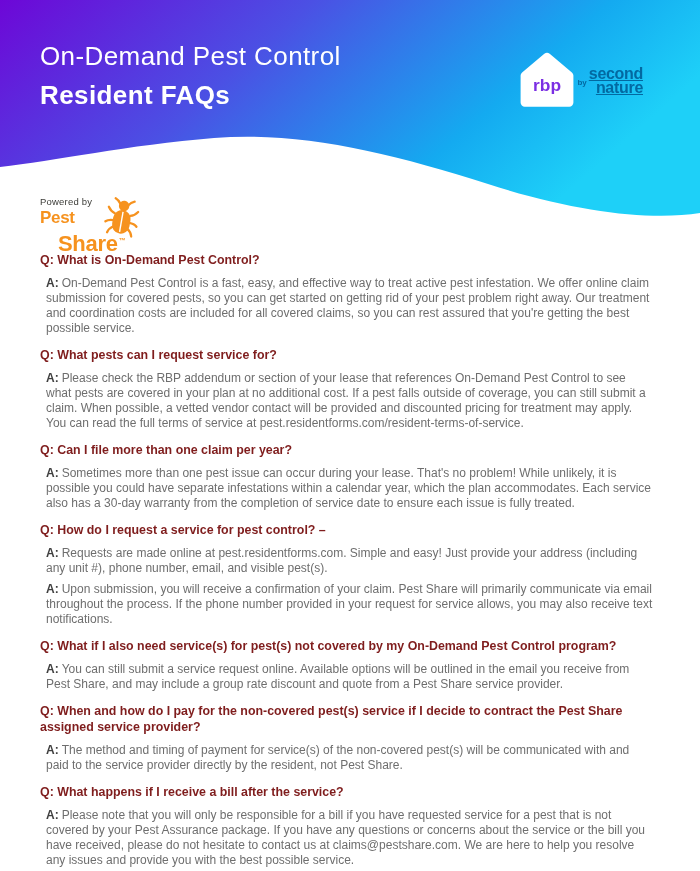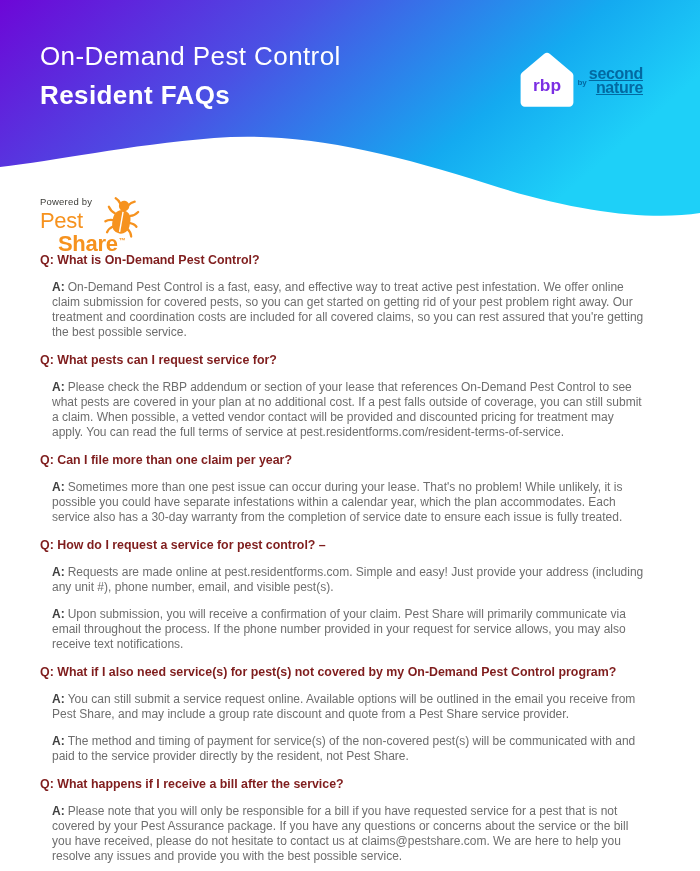--- a/index.html
+++ b/index.html
@@ -96,22 +96,22 @@
     position: absolute;
     left: 0; top: 0;
     font-size: 9.5px;
     font-weight: 500;
     color: #3c3c38;
     letter-spacing: 0.2px;
   }
   .ps-pest {
     position: absolute;
     left: 0; top: 12px;
-    font-size: 22px;
-    font-weight: 400;
+    font-size: 17px;
+    font-weight: 700;
     color: #f6921e;
     letter-spacing: -0.3px;
   }
   .ps-share {
     position: absolute;
     left: 18px; top: 35px;
     font-size: 22px;
     font-weight: 800;
     color: #f6921e;
     letter-spacing: -0.3px;
@@ -139,21 +139,21 @@
     font-weight: 700;
     line-height: 16px;
     margin: 11px 0 8px 0;
   }
   .faq-item:first-child .faq-q { margin-top: 0; }
   .faq-a {
     color: #6e6e6e;
     font-size: 12px;
     font-weight: 400;
     line-height: 15px;
-    margin: 12px;
+    margin: 6px;
   }
   .a-prefix {
     color: #3f3f3f;
     font-weight: 700;
     margin-right: 3px;
   }
 </style>
 </head>
 <body>
 
@@ -246,20 +246,21 @@
     <section class="faq-item">
       <p class="faq-a"><strong class="a-prefix">A:</strong><span class="a-text">Upon submission, you will receive a confirmation of your claim. Pest Share will primarily communicate via email throughout the process. If the phone number provided in your request for service allows, you may also receive text notifications.</span></p>
     </section>
 
     <section class="faq-item">
       <h2 class="faq-q">Q: What if I also need service(s) for pest(s) not covered by my On-Demand Pest Control program?</h2>
       <p class="faq-a"><strong class="a-prefix">A:</strong><span class="a-text">You can still submit a service request online. Available options will be outlined in the email you receive from Pest Share, and may include a group rate discount and quote from a Pest Share service provider.</span></p>
     </section>
 
     <section class="faq-item">
+      <h2 class="faq-q">Q: When and how do I pay for the non-covered pest(s) service if I decide to contract the Pest Share assigned service provider?</h2>
       <p class="faq-a"><strong class="a-prefix">A:</strong><span class="a-text">The method and timing of payment for service(s) of the non-covered pest(s) will be communicated with and paid to the service provider directly by the resident, not Pest Share.</span></p>
     </section>
 
     <section class="faq-item">
       <h2 class="faq-q">Q: What happens if I receive a bill after the service?</h2>
       <p class="faq-a"><strong class="a-prefix">A:</strong><span class="a-text">Please note that you will only be responsible for a bill if you have requested service for a pest that is not covered by your Pest Assurance package. If you have any questions or concerns about the service or the bill you have received, please do not hesitate to contact us at claims@pestshare.com. We are here to help you resolve any issues and provide you with the best possible service.</span></p>
     </section>
 
   </main>
 </div>

